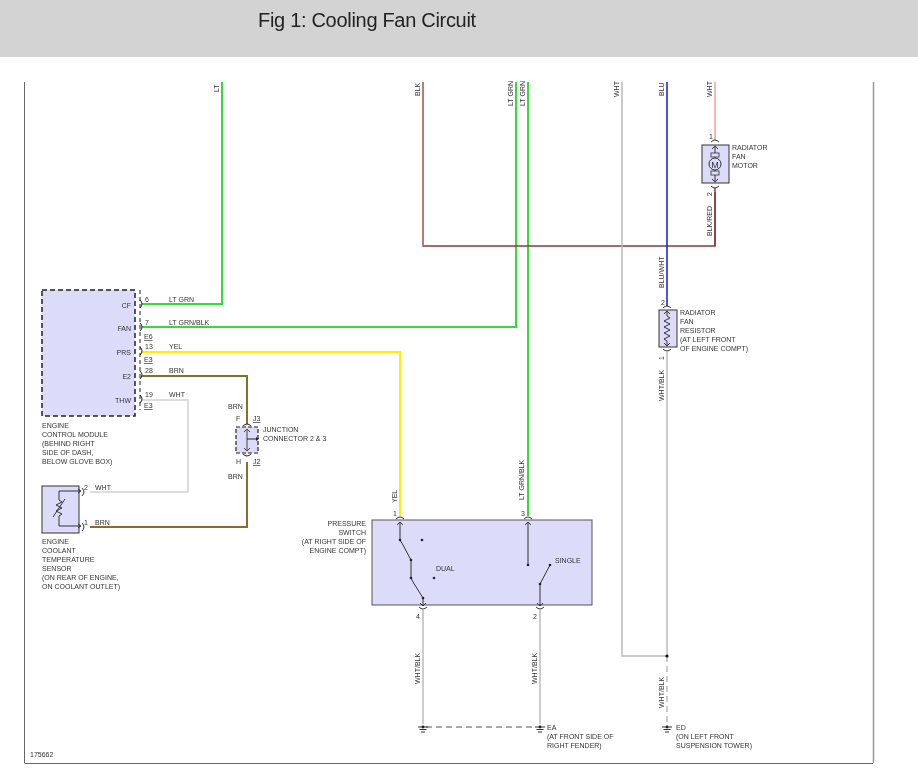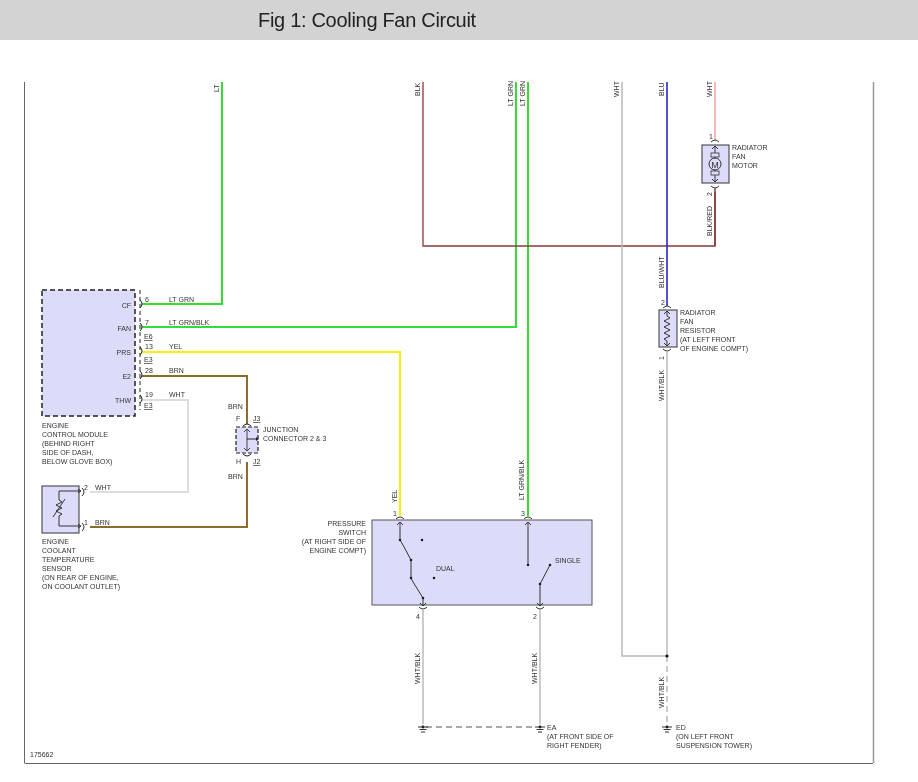--- a/index.html
+++ b/index.html
@@ -1,17 +1,17 @@
 <!DOCTYPE html>
 <html><head>
 <meta charset="utf-8">
 <style>
   html, body { margin: 0; padding: 0; background: #ffffff; }
   body { width: 918px; height: 782px; position: relative; overflow: hidden; font-family: "Liberation Sans", sans-serif; }
-  .header { position: absolute; left: 0; top: 0; width: 918px; height: 40px; background: #d3d3d3; }
+  .header { position: absolute; left: 0; top: 0; width: 918px; height: 57px; background: #d3d3d3; }
   .header-title { position: absolute; left: 258px; top: 9px; font-family: "Liberation Sans", sans-serif; font-size: 20px; color: #222; letter-spacing: -0.3px; }
   svg.diagram { position: absolute; left: 0; top: 0; }
   svg text { font-family: "Liberation Sans", sans-serif; fill: #333; }
   .lbl { font-size: 7px; }
   .pin { font-size: 7px; }
   .wirelbl { font-size: 7px; }
   .vlbl { font-size: 7px; }
 </style>
 </head>
 <body>

